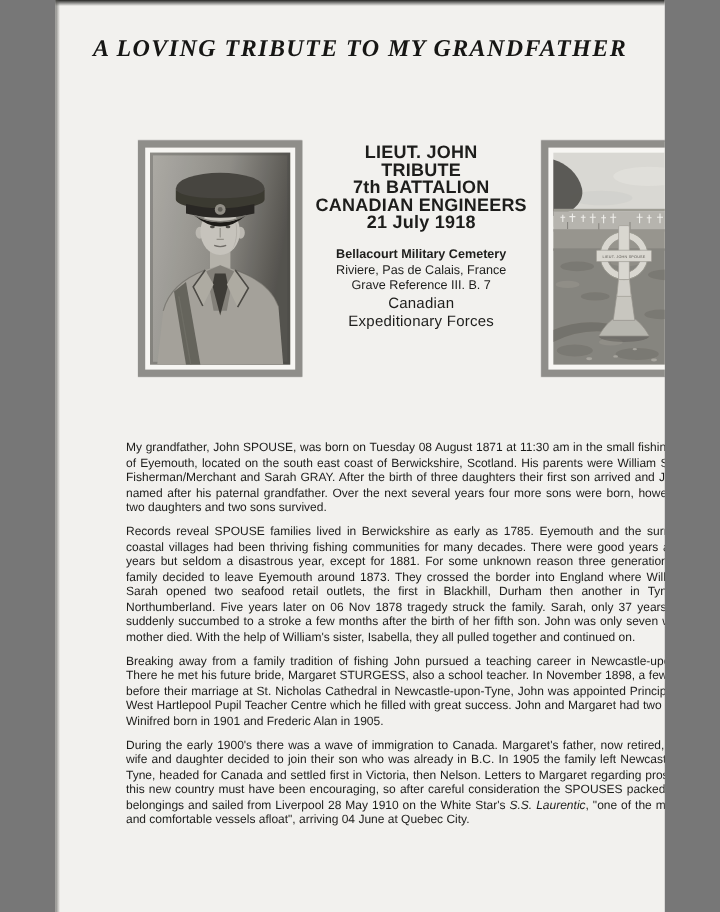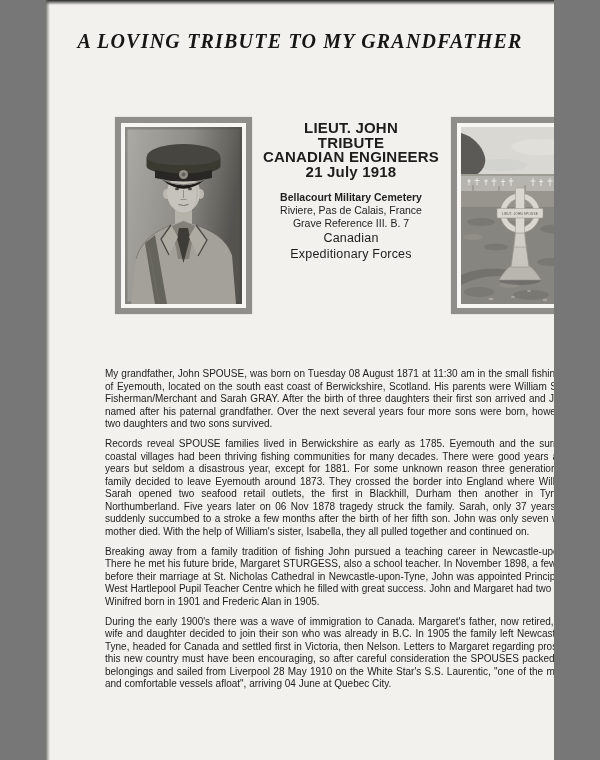--- a/index.html
+++ b/index.html
@@ -24,21 +24,21 @@
   .photo-mat{background:#f7f6f3;padding:4px;}
   .photo-mat svg{display:block;}
   .memorial{position:absolute;left:213px;top:121px;width:184px;text-align:center;}
   .m-name div{font-weight:bold;font-size:15px;line-height:14.5px;letter-spacing:.2px;}
   .m-cem{margin-top:12px;font-size:10.5px;line-height:13px;}
   .m-cem .cem-name{font-weight:bold;}
   .m-force{margin-top:1px;font-weight:normal;font-size:12.5px;line-height:15.5px;letter-spacing:.2px;}
   .body-text{position:absolute;left:59px;top:368px;width:487px;
     font-size:10px;line-height:12.5px;text-align:justify;color:#1c1c1a;}
   .body-text p{margin:0 0 7.5px 0;}
-  .body-text .italic{}
+  .body-text .italic{font-style:italic;}
   .page-number{position:absolute;top:717px;left:521px;font-size:10.5px;color:#2a2a28;}
 </style>
 </head>
 <body>
 
 <div class="page">
   <div class="scan-edge-top"></div>
   <div class="scan-edge-left"></div>
 
   <div class="doc-title">A LOVING TRIBUTE TO MY GRANDFATHER</div>
@@ -89,20 +89,21 @@
         <path d="M107,128 C101,111 85,103 71,98" stroke="#55534d" stroke-width="1" fill="none" opacity="0.5"></path>
         <rect width="117" height="177" fill="#ffffff" opacity="0.04"></rect>
       </svg>
     </div>
   </div>
 
   <div class="memorial">
     <div class="m-name">
       <div>LIEUT. JOHN</div>
       <div>TRIBUTE</div>
+      <div>7th BATTALION</div>
       <div>CANADIAN ENGINEERS</div>
       <div>21 July 1918</div>
     </div>
     <div class="m-cem">
       <div class="cem-name">Bellacourt Military Cemetery</div>
       <div>Riviere, Pas de Calais, France</div>
       <div>Grave Reference III. B. 7</div>
     </div>
     <div class="m-force">
       <div>Canadian</div>

